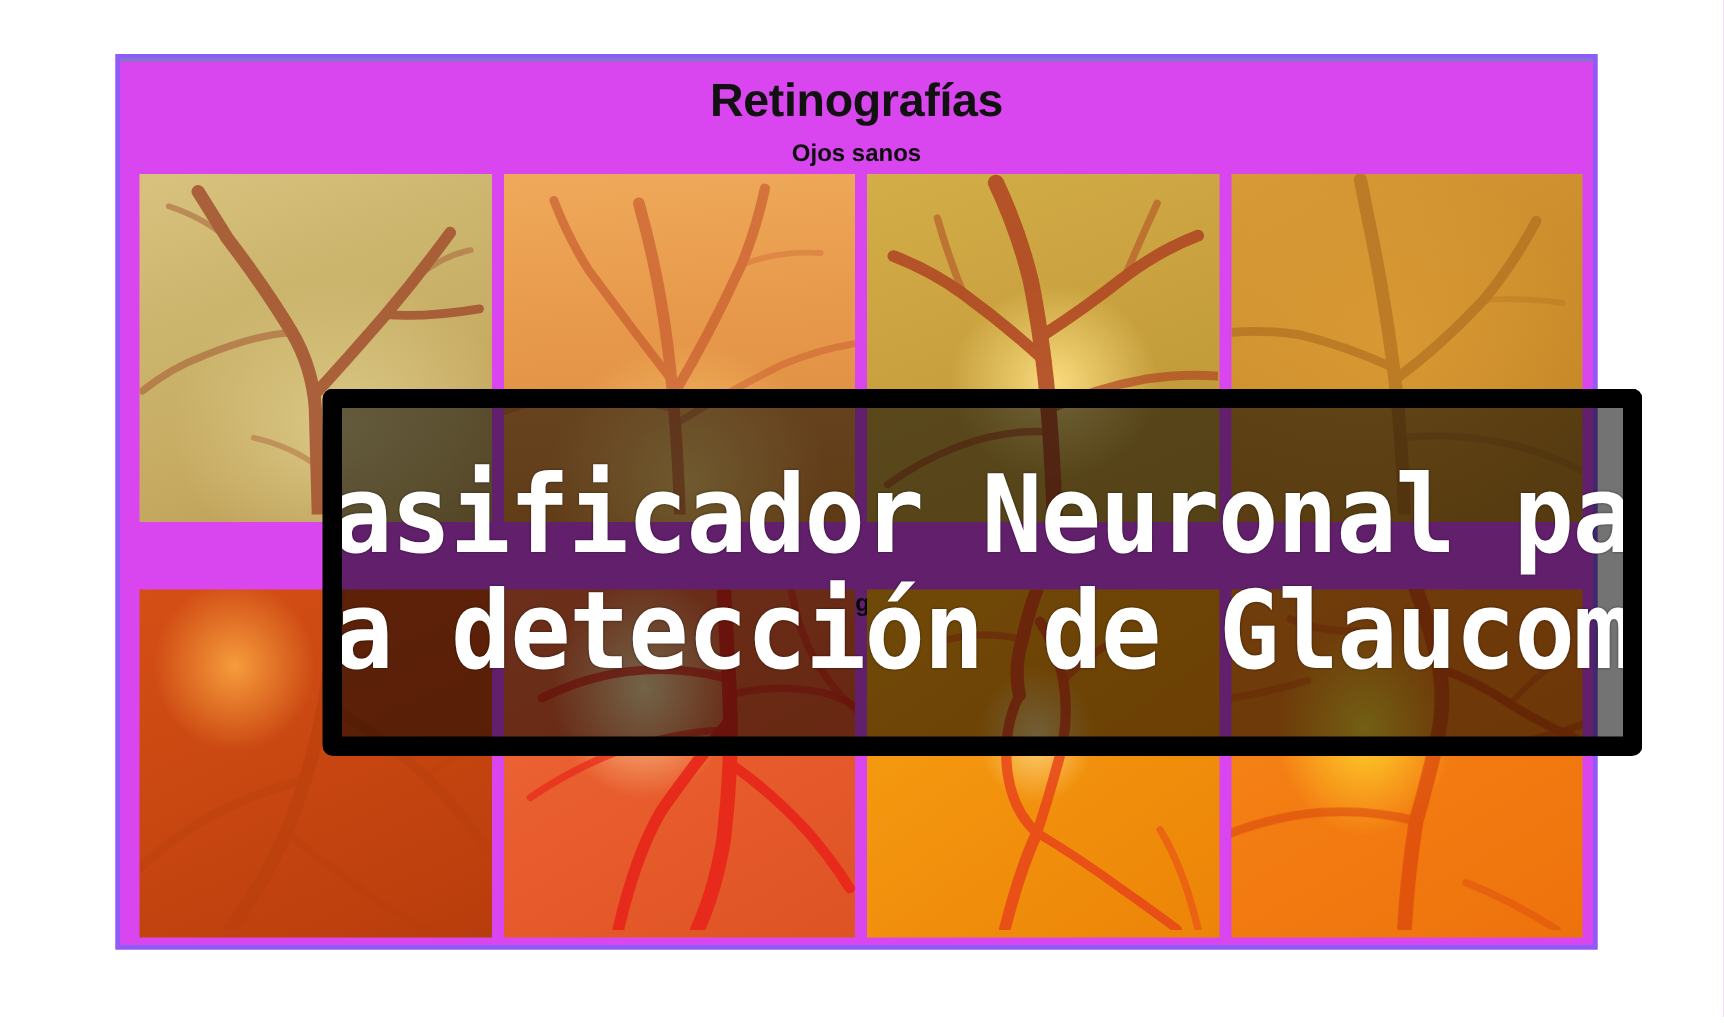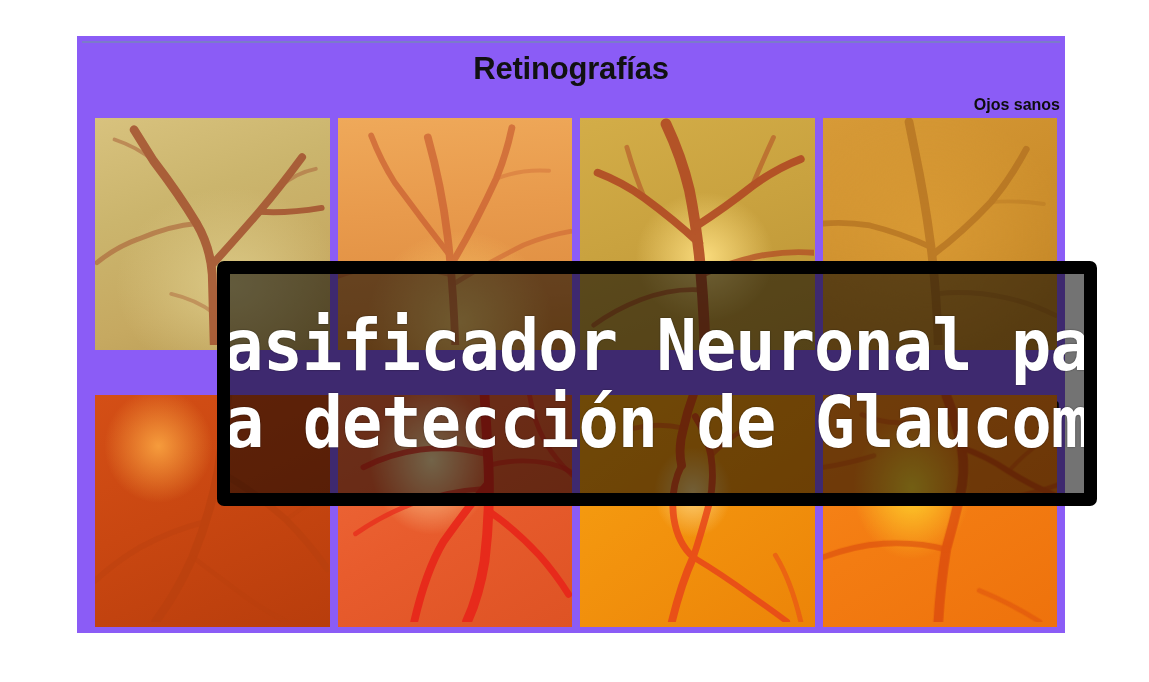--- a/index.html
+++ b/index.html
@@ -20,22 +20,22 @@
     background: #ffffff;
   }
 
   
   #slide {
     position: absolute;
     left: 77px;
     top: 36px;
     width: 988px;
     height: 597px;
-    background: #8b5cf6;
-    border: 5px solid #8b5cf6;
+    background: #d946ef;
+    border: 3px solid #8b5cf6;
     box-sizing: border-box;
   }
   #slide::after {
     content: "";
     position: absolute;
     left: 0; top: 0; right: 0;
     height: 2px;
     background: #7b7bc9;
   }
 
@@ -49,21 +49,21 @@
     font-size: 31px;
     font-weight: bold;
     color: #111111;
     letter-spacing: -0.2px;
     line-height: 1;
   }
   .row-caption {
     position: absolute;
     left: 0;
     width: 100%;
-    text-align: right;
+    text-align: center;
     font-size: 16px;
     font-weight: bold;
     color: #0d0d0d;
     line-height: 1;
   }
   #caption-sanos { top: 56px; }
   #caption-glaucoma { top: 356px; }
 
   
   .img-row {

